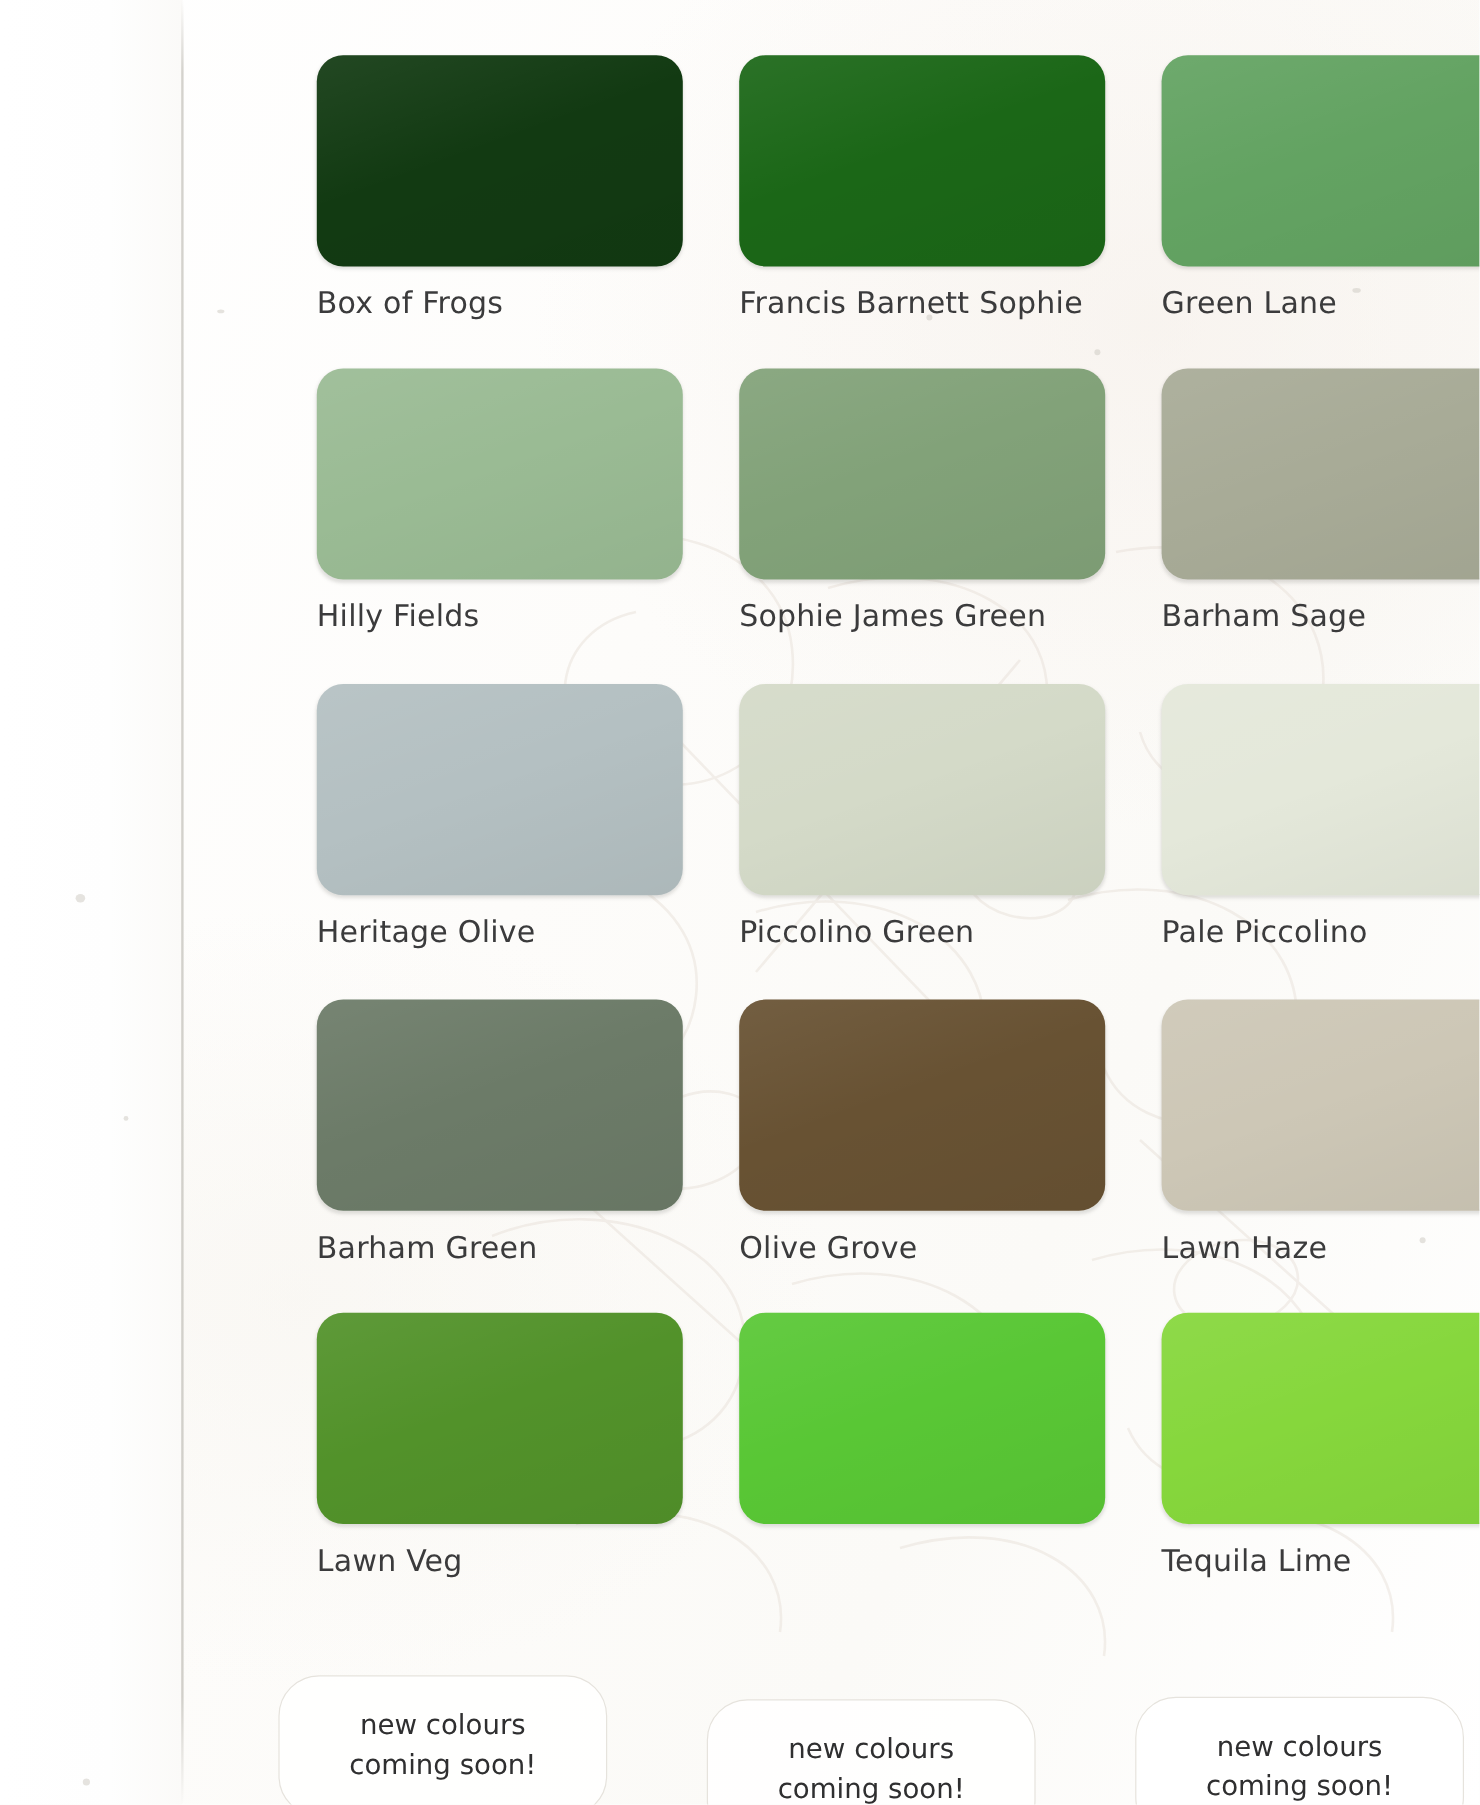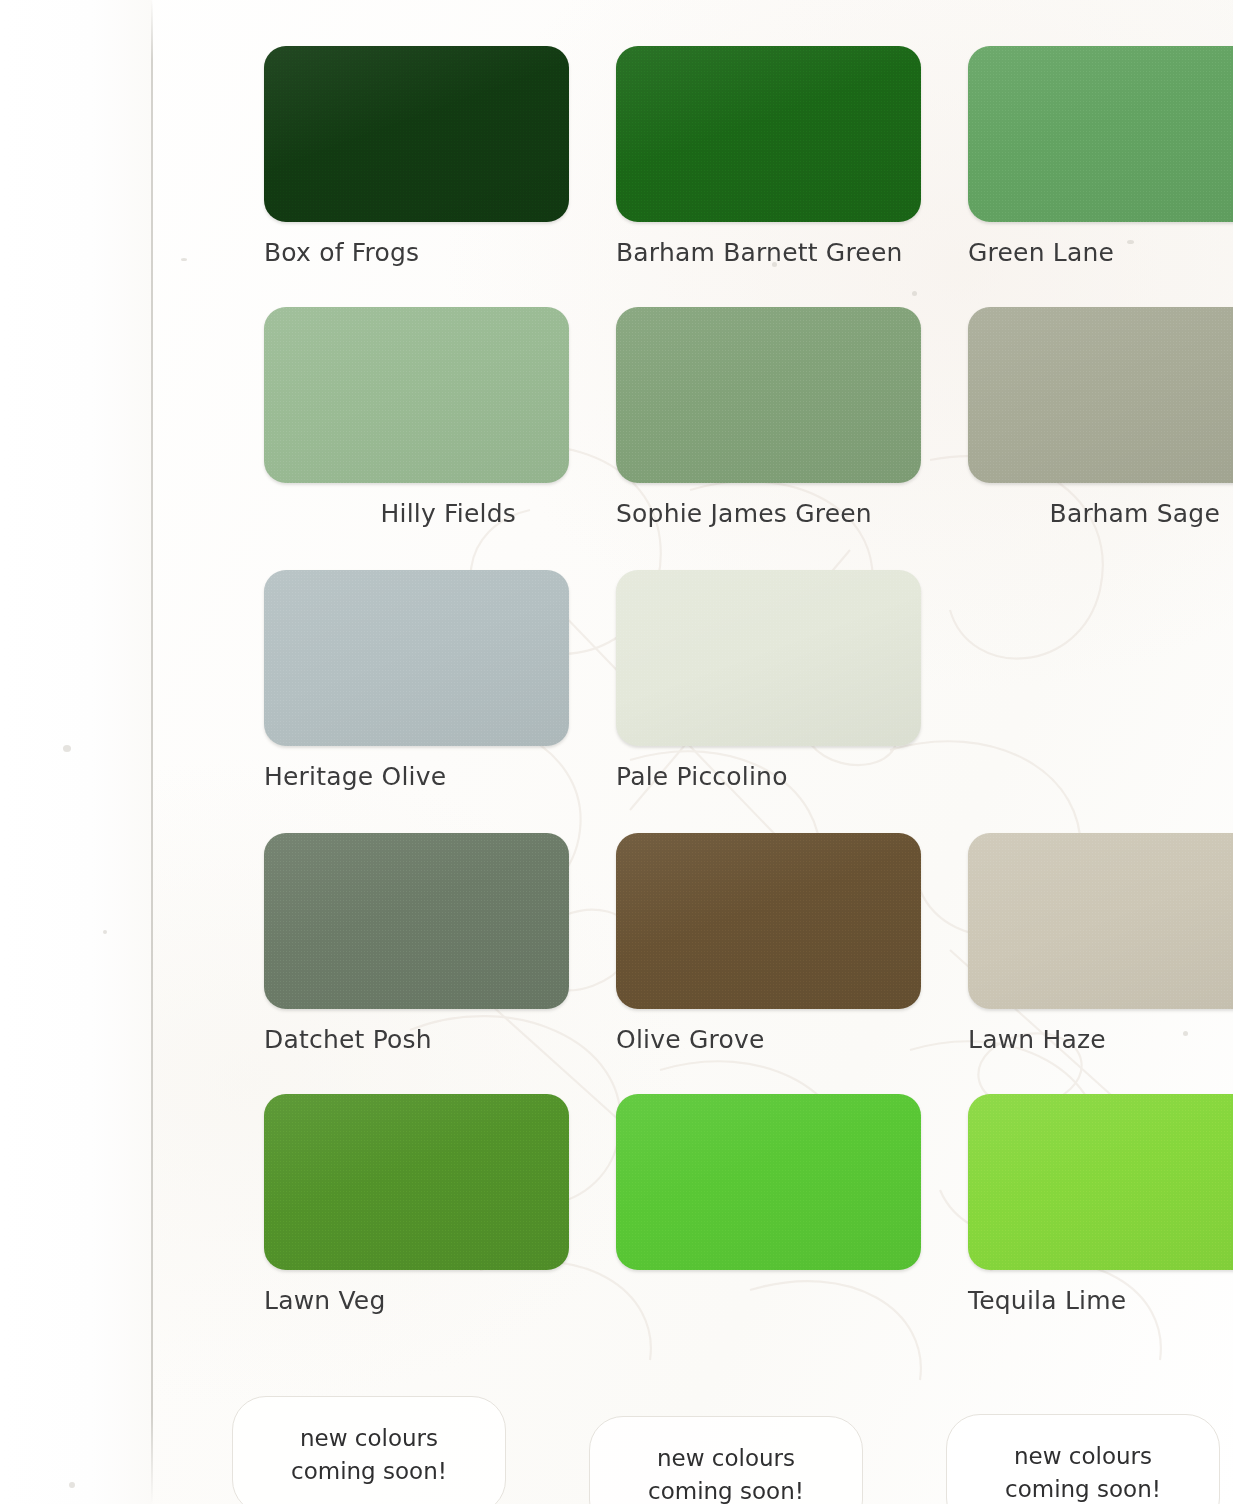--- a/index.html
+++ b/index.html
@@ -192,32 +192,32 @@
             <div class="tex"></div>
             <div class="sheen"></div>
           </div>
         <div class="label">Box of Frogs</div>
       </div>
       <div class="cell">
         <div class="swatch" style="background-color: rgb(28, 107, 24);">
             <div class="tex"></div>
             <div class="sheen"></div>
           </div>
-        <div class="label">Barham Barnett Green</div>
+        <div class="label">Francis Barnett Sophie</div>
       </div>
       <div class="cell">
         <div class="swatch" style="background-color: rgb(103, 167, 102);">
             <div class="tex"></div>
             <div class="sheen"></div>
           </div>
         <div class="label">Green Lane</div>
       </div>
     </div>
 
-    <div class="row" style="top:307px;text-align:right;">
+    <div class="row" style="top:307px;">
       <div class="cell">
         <div class="swatch" style="background-color: rgb(158, 190, 152);">
             <div class="tex"></div>
             <div class="sheen"></div>
           </div>
         <div class="label">Hilly Fields</div>
       </div>
       <div class="cell">
         <div class="swatch" style="background-color: rgb(135, 166, 126);">
             <div class="tex"></div>
@@ -236,35 +236,42 @@
 
     <div class="row" style="top:570px;">
       <div class="cell">
         <div class="swatch" style="background-color: rgb(183, 195, 197);">
             <div class="tex"></div>
             <div class="sheen"></div>
           </div>
         <div class="label">Heritage Olive</div>
       </div>
       <div class="cell">
+        <div class="swatch" style="background-color: rgb(214, 220, 202);">
+            <div class="tex"></div>
+            <div class="sheen"></div>
+          </div>
+        <div class="label">Piccolino Green</div>
+      </div>
+      <div class="cell">
         <div class="swatch" style="background-color: rgb(229, 233, 220);">
             <div class="tex"></div>
             <div class="sheen"></div>
           </div>
         <div class="label">Pale Piccolino</div>
       </div>
     </div>
 
     <div class="row" style="top:833px;">
       <div class="cell">
         <div class="swatch" style="background-color: rgb(112, 128, 108);">
             <div class="tex"></div>
             <div class="sheen"></div>
           </div>
-        <div class="label">Datchet Posh</div>
+        <div class="label">Barham Green</div>
       </div>
       <div class="cell">
         <div class="swatch" style="background-color: rgb(108, 85, 53);">
             <div class="tex"></div>
             <div class="sheen"></div>
           </div>
         <div class="label">Olive Grove</div>
       </div>
       <div class="cell">
         <div class="swatch" style="background-color: rgb(207, 201, 185);">

